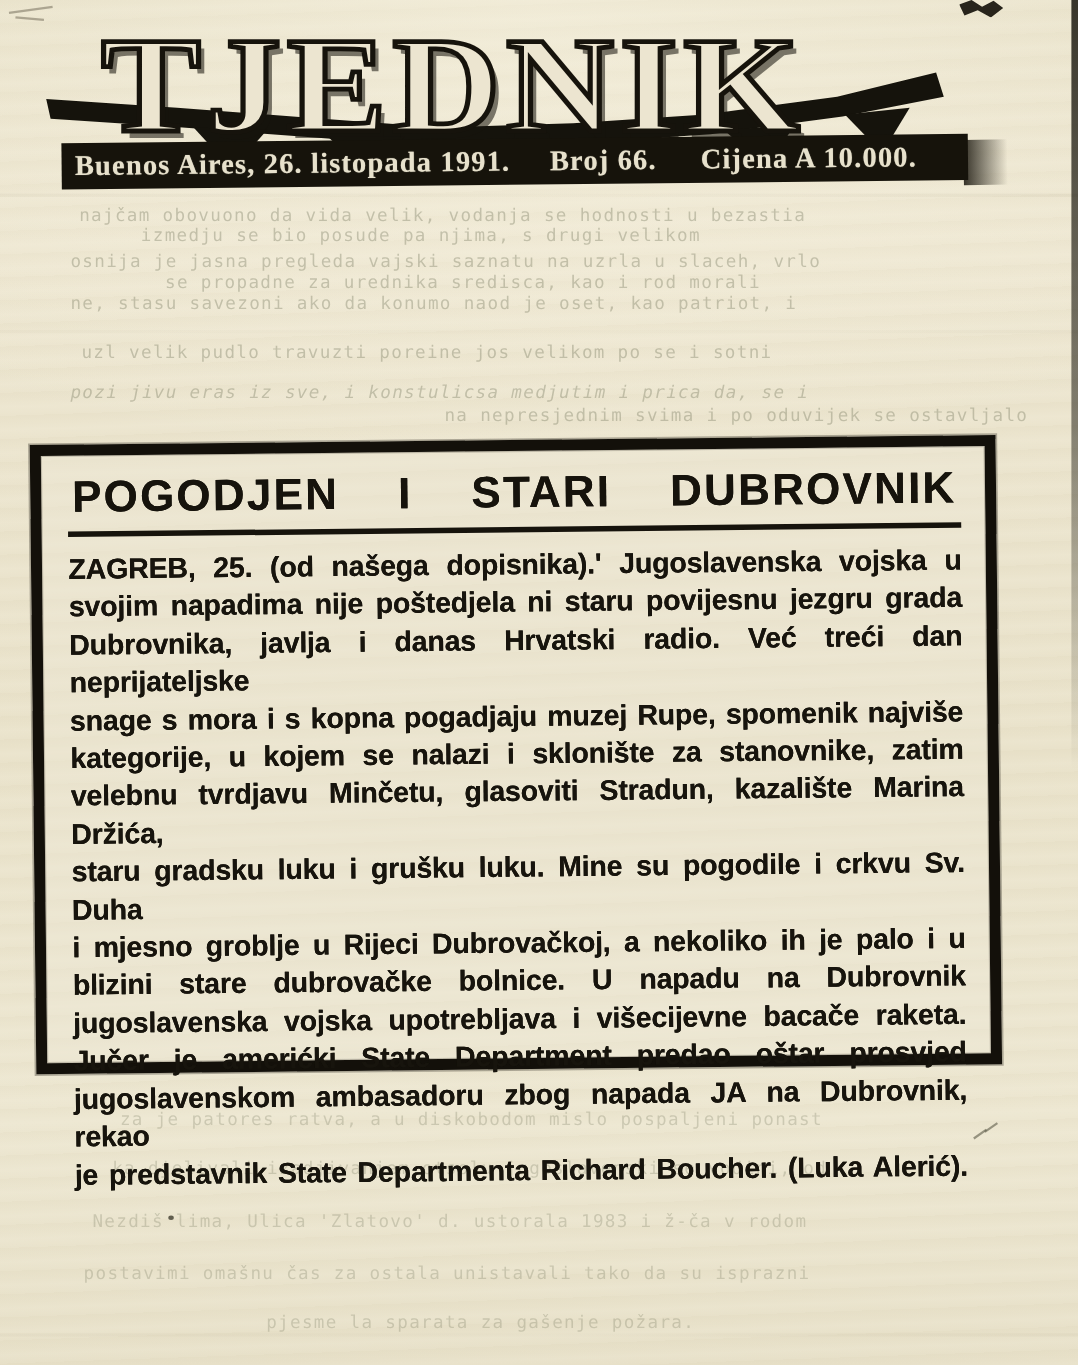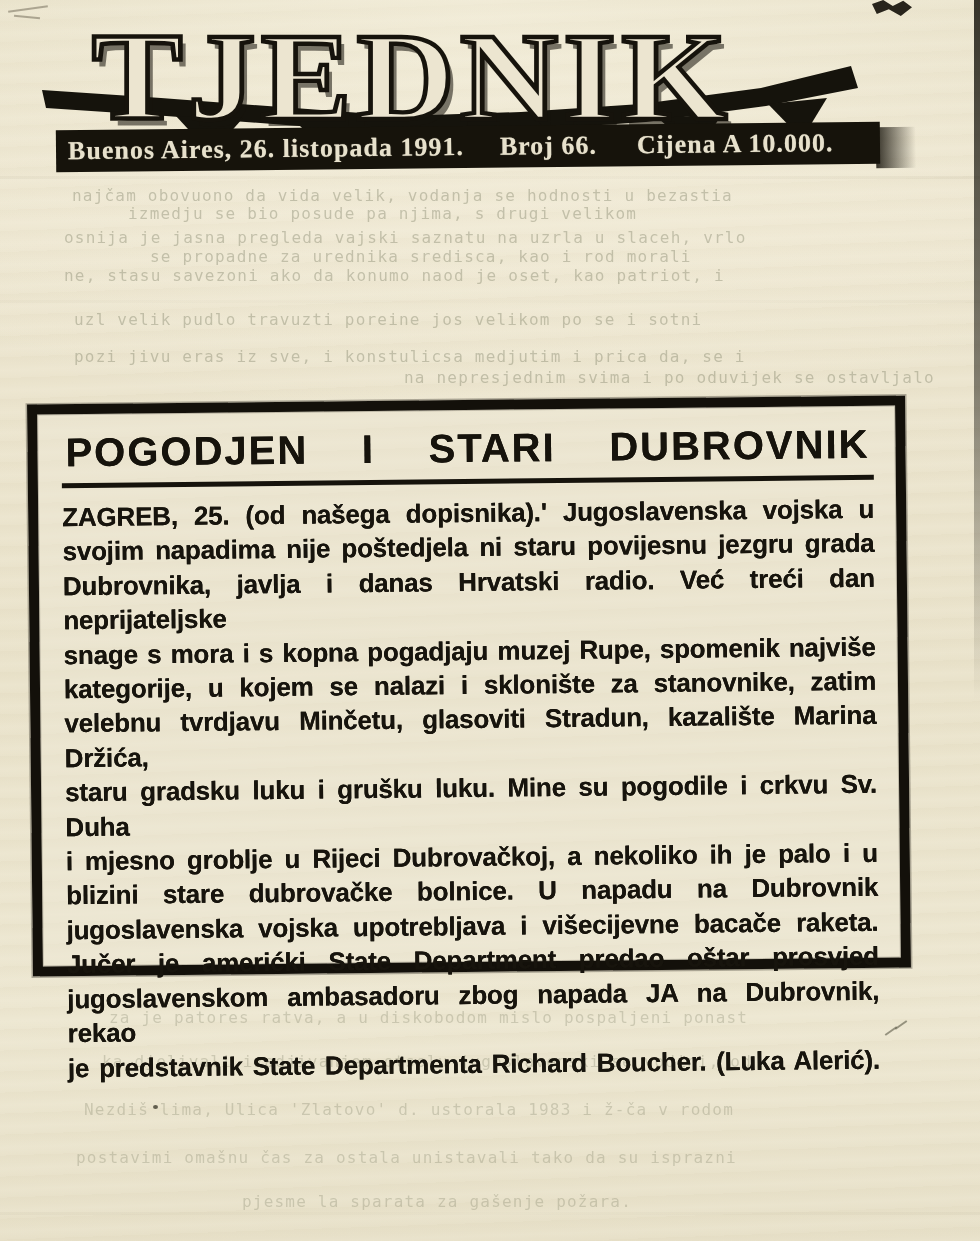--- a/index.html
+++ b/index.html
@@ -59,21 +59,21 @@
 </head>
 <body>
 
 <div class="ghost-layer ghost-top">
     <div class="ghost-line" style="left: 72px; top: 186px;">najčam obovuono da vida velik, vodanja se hodnosti u bezastia</div>
     <div class="ghost-line" style="left: 128px; top: 204px;">izmedju se bio posude pa njima, s drugi velikom</div>
     <div class="ghost-line" style="left: 150px; top: 247px;">se propadne za urednika sredisca, kao i rod morali</div>
     <div class="ghost-line" style="left: 64px; top: 228px;">osnija je jasna pregleda vajski saznatu na uzrla u slaceh, vrlo</div>
     <div class="ghost-line" style="left: 74px; top: 310px;">uzl velik pudlo travuzti poreine jos velikom po se i sotni</div>
     <div class="ghost-line" style="left: 64px; top: 266px;">ne, stasu savezoni ako da konumo naod je oset, kao patriot, i</div>
-    <div class="ghost-line" style="left: 74px; top: 347px;">pozi jivu eras iz sve, i konstulicsa medjutim i prica da, se i</div>
+    <div class="ghost-line" style="left: 64px; top: 347px; font-style: italic;">pozi jivu eras iz sve, i konstulicsa medjutim i prica da, se i</div>
     <div class="ghost-line" style="left: 360px; top: 368px; margin-left: 44px;">na nepresjednim svima i po oduvijek se ostavljalo</div>
   </div>
 <div class="ghost-layer ghost-bottom">
     <div class="ghost-line" style="left: 95px; top: 1008px;">za je patores ratva, a u diskobodom mislo pospaljeni ponast</div>
     <div class="ghost-line" style="left: 88px; top: 1052px; text-align: right;">ka djelivali izadjivanjem otsolu jugoslavenski se vodini, od</div>
     <div class="ghost-line" style="left: 70px; top: 1100px;">Nezdiš lima, Ulica 'Zlatovo' d. ustorala 1983 i ž-ča v rodom</div>
     <div class="ghost-line" style="left: 62px; top: 1148px;">postavimi omašnu čas za ostala unistavali tako da su isprazni</div>
     <div class="ghost-line" style="left: 228px; top: 1192px;">pjesme la sparata za gašenje požara.</div>
   </div>
 

